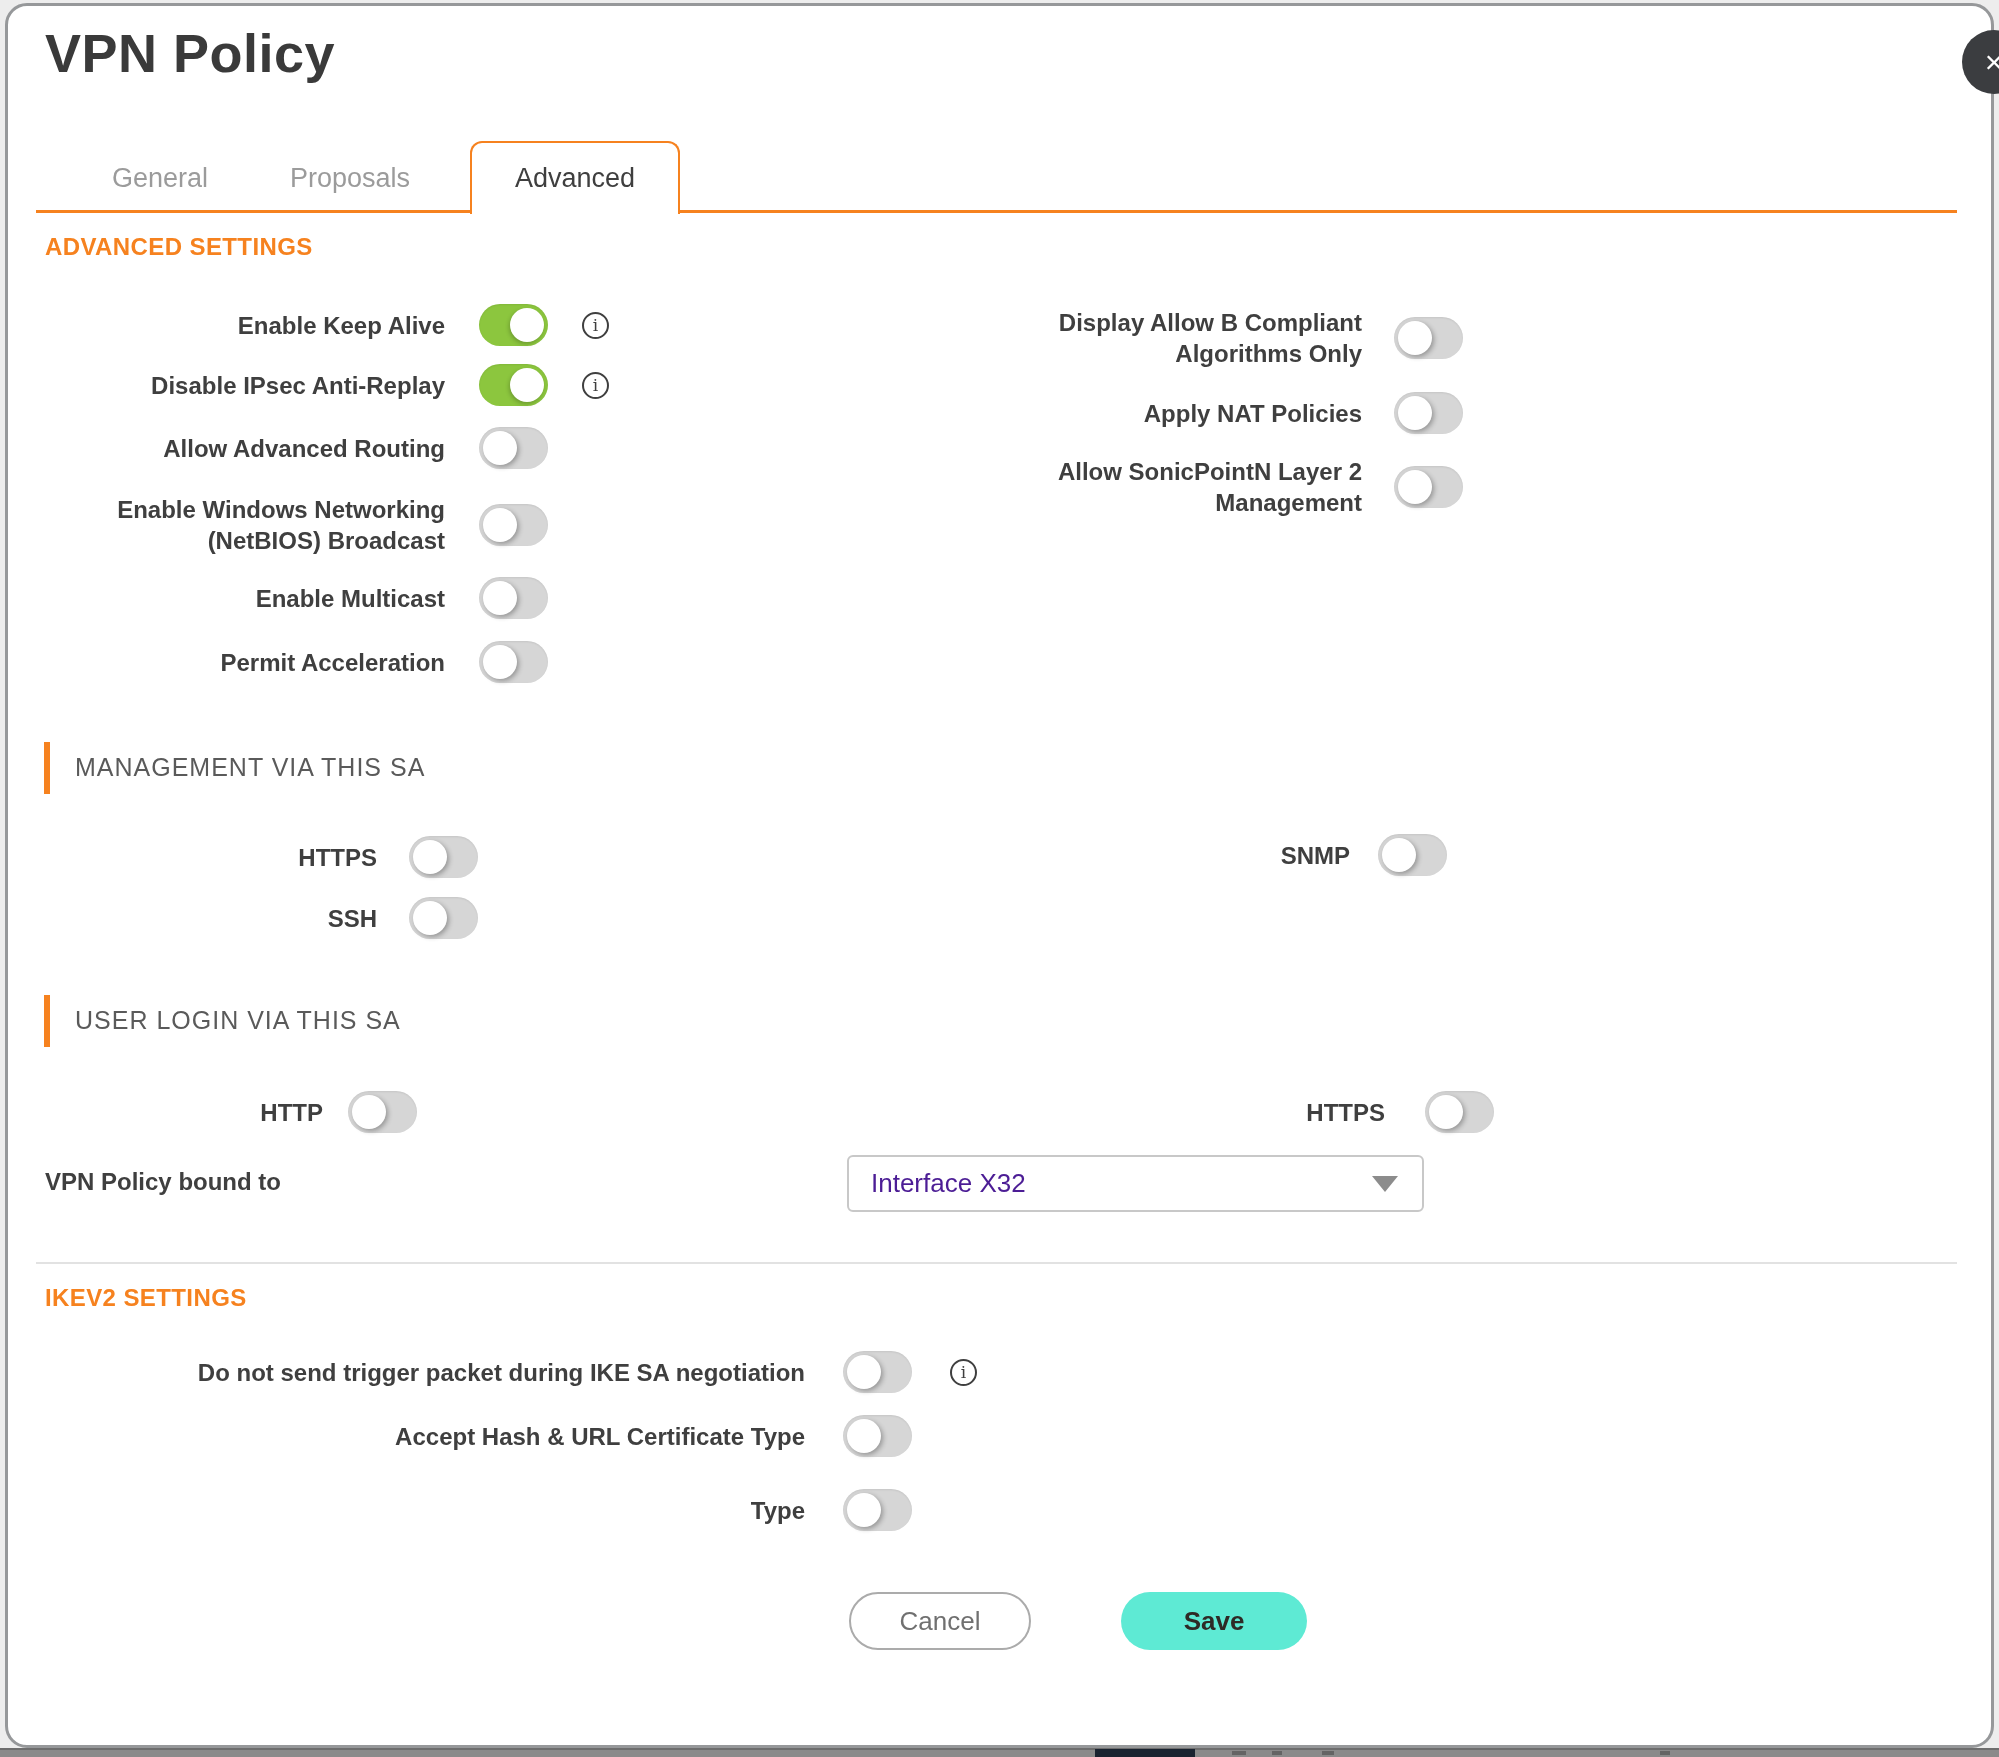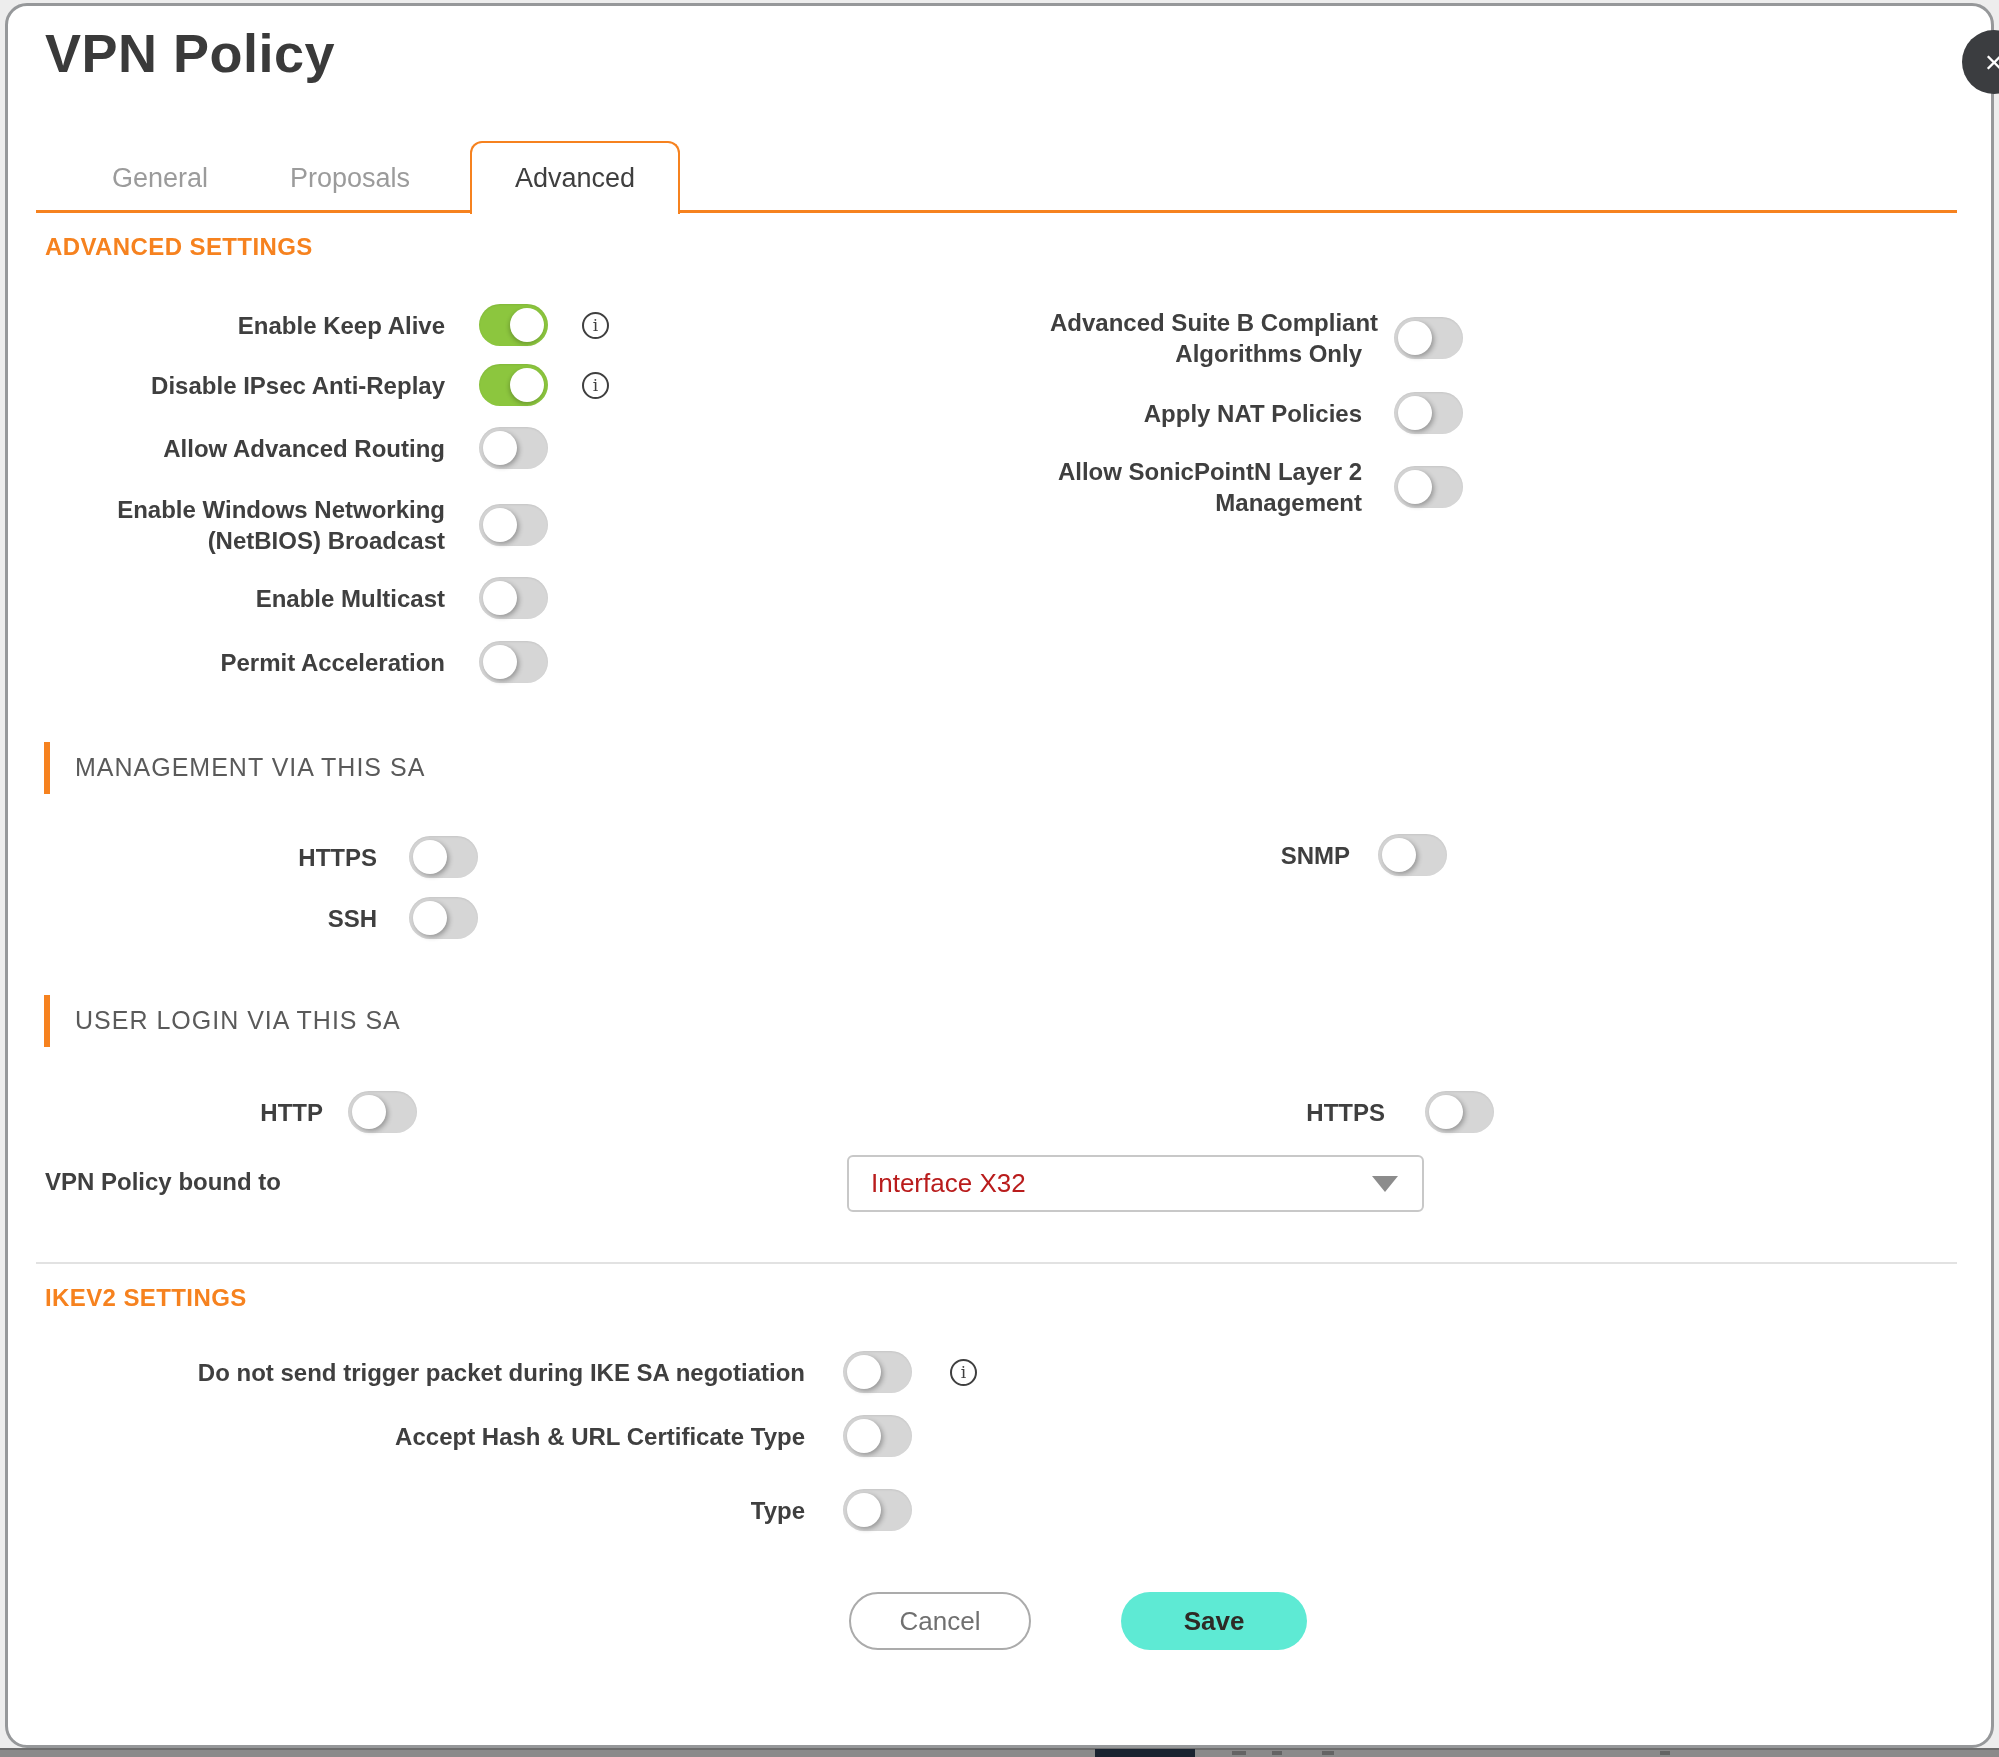--- a/index.html
+++ b/index.html
@@ -66,21 +66,21 @@
   .toggle.off .knob{left:4px;box-shadow:2px 2px 5px rgba(0,0,0,.3)}
   .toggle.on .knob{right:4px;box-shadow:-1px 2px 4px rgba(0,0,0,.22)}
   .info{
     flex:none;width:27px;height:27px;border-radius:50%;border:2.5px solid #3f3f3f;
     color:#3f3f3f;display:flex;align-items:center;justify-content:center;
     font-family:"DejaVu Serif",serif;font-size:17px;box-sizing:border-box;cursor:pointer;
   }
   .bound-lbl{position:absolute;left:45px;top:1168px;width:775px;text-align:left;font-size:24px;font-weight:bold;color:#3f3f3f}
   .select{
     position:absolute;left:847px;top:1155px;width:577px;height:57px;border:2px solid #c8c8c8;border-radius:6px;
-    box-sizing:border-box;display:flex;align-items:center;padding:0 64px 0 22px;font-size:26px;color:#b91c1c;cursor:pointer;background:#fff;
+    box-sizing:border-box;display:flex;align-items:center;padding:0 64px 0 22px;font-size:26px;color:#4c1d95;cursor:pointer;background:#fff;
   }
   .caret{position:absolute;right:24px;top:50%;transform:translateY(-50%);width:0;height:0;
     border-left:13px solid transparent;border-right:13px solid transparent;border-top:16px solid #8c8c8c}
   .divider{position:absolute;left:36px;top:1262px;width:1921px;height:2px;background:#e2e2e2}
   .btn{position:absolute;top:1592px;height:58px;border-radius:29px;display:flex;align-items:center;justify-content:center;font-size:26px;box-sizing:border-box;cursor:pointer}
   .btn-cancel{left:849px;width:182px;border:2px solid #ababab;background:#fff;color:#707070}
   .btn-save{left:1121px;width:186px;background:#5eead4;color:#2e2a26;font-weight:700}
 </style>
 </head>
 <body>
@@ -151,21 +151,21 @@
   <div class="lbl">
       <span>Permit Acceleration</span>
     </div>
   <div class="toggle off">
       <div class="knob"></div>
     </div>
 </div>
 
 <div class="row col-right tall" style="top:307px">
   <div class="lbl">
-    <span>Advanced Suite B Compliant</span>
+    <span>Display Allow B Compliant</span>
     <span>Algorithms Only</span>
   </div>
   <div class="toggle off">
       <div class="knob"></div>
     </div>
 </div>
 <div class="row col-right" style="top:392px">
   <div class="lbl">
       <span>Apply NAT Policies</span>
     </div>

